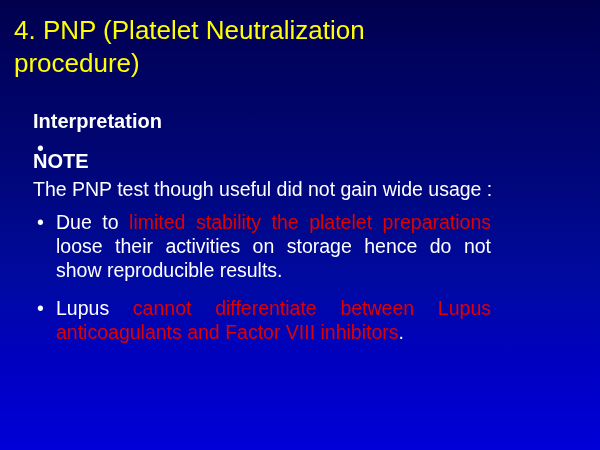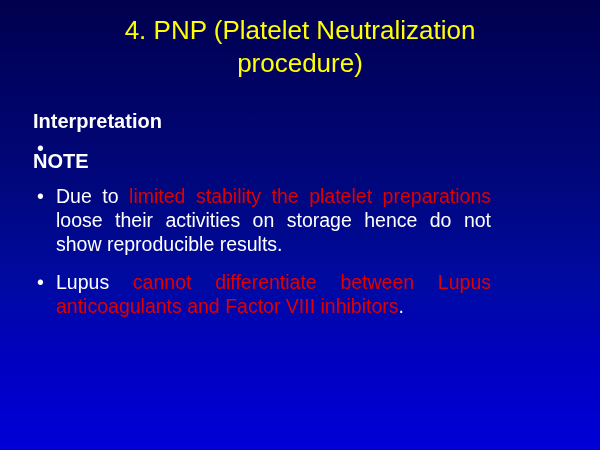--- a/index.html
+++ b/index.html
@@ -28,21 +28,21 @@
         #0000c4 82%,
         #0000d8 100%);
   }
 
   
   #title-block {
     position: absolute;
     left: 14px;
     top: 14px;
     width: 572px;
-    text-align: center;
+    text-align: left;
   }
   .title-line {
     color: #ffff00;
     font-size: 26px;
     line-height: 33px;
     letter-spacing: 0px;
     white-space: nowrap;
   }
 
   
@@ -113,20 +113,21 @@
     <div class="heading">Interpretation</div>
 
     <div class="bullet-row">
       <span class="bullet-mark">•</span>
     </div>
 
     <div class="gap-md"></div>
 
     <div class="heading">NOTE</div>
 
+    <div class="plain-line">The PNP test though useful did not gain wide usage :</div>
 
     <div class="gap-sm"></div>
 
     <div class="bullet-row">
       <span class="bullet-mark">•</span>
       <div class="bullet-text justify"><span class="white">Due to </span><span class="red">limited stability the platelet preparations</span><span class="white"> loose their activities on storage hence do not show reproducible results.</span></div>
     </div>
 
     <div class="gap-lg"></div>
 

